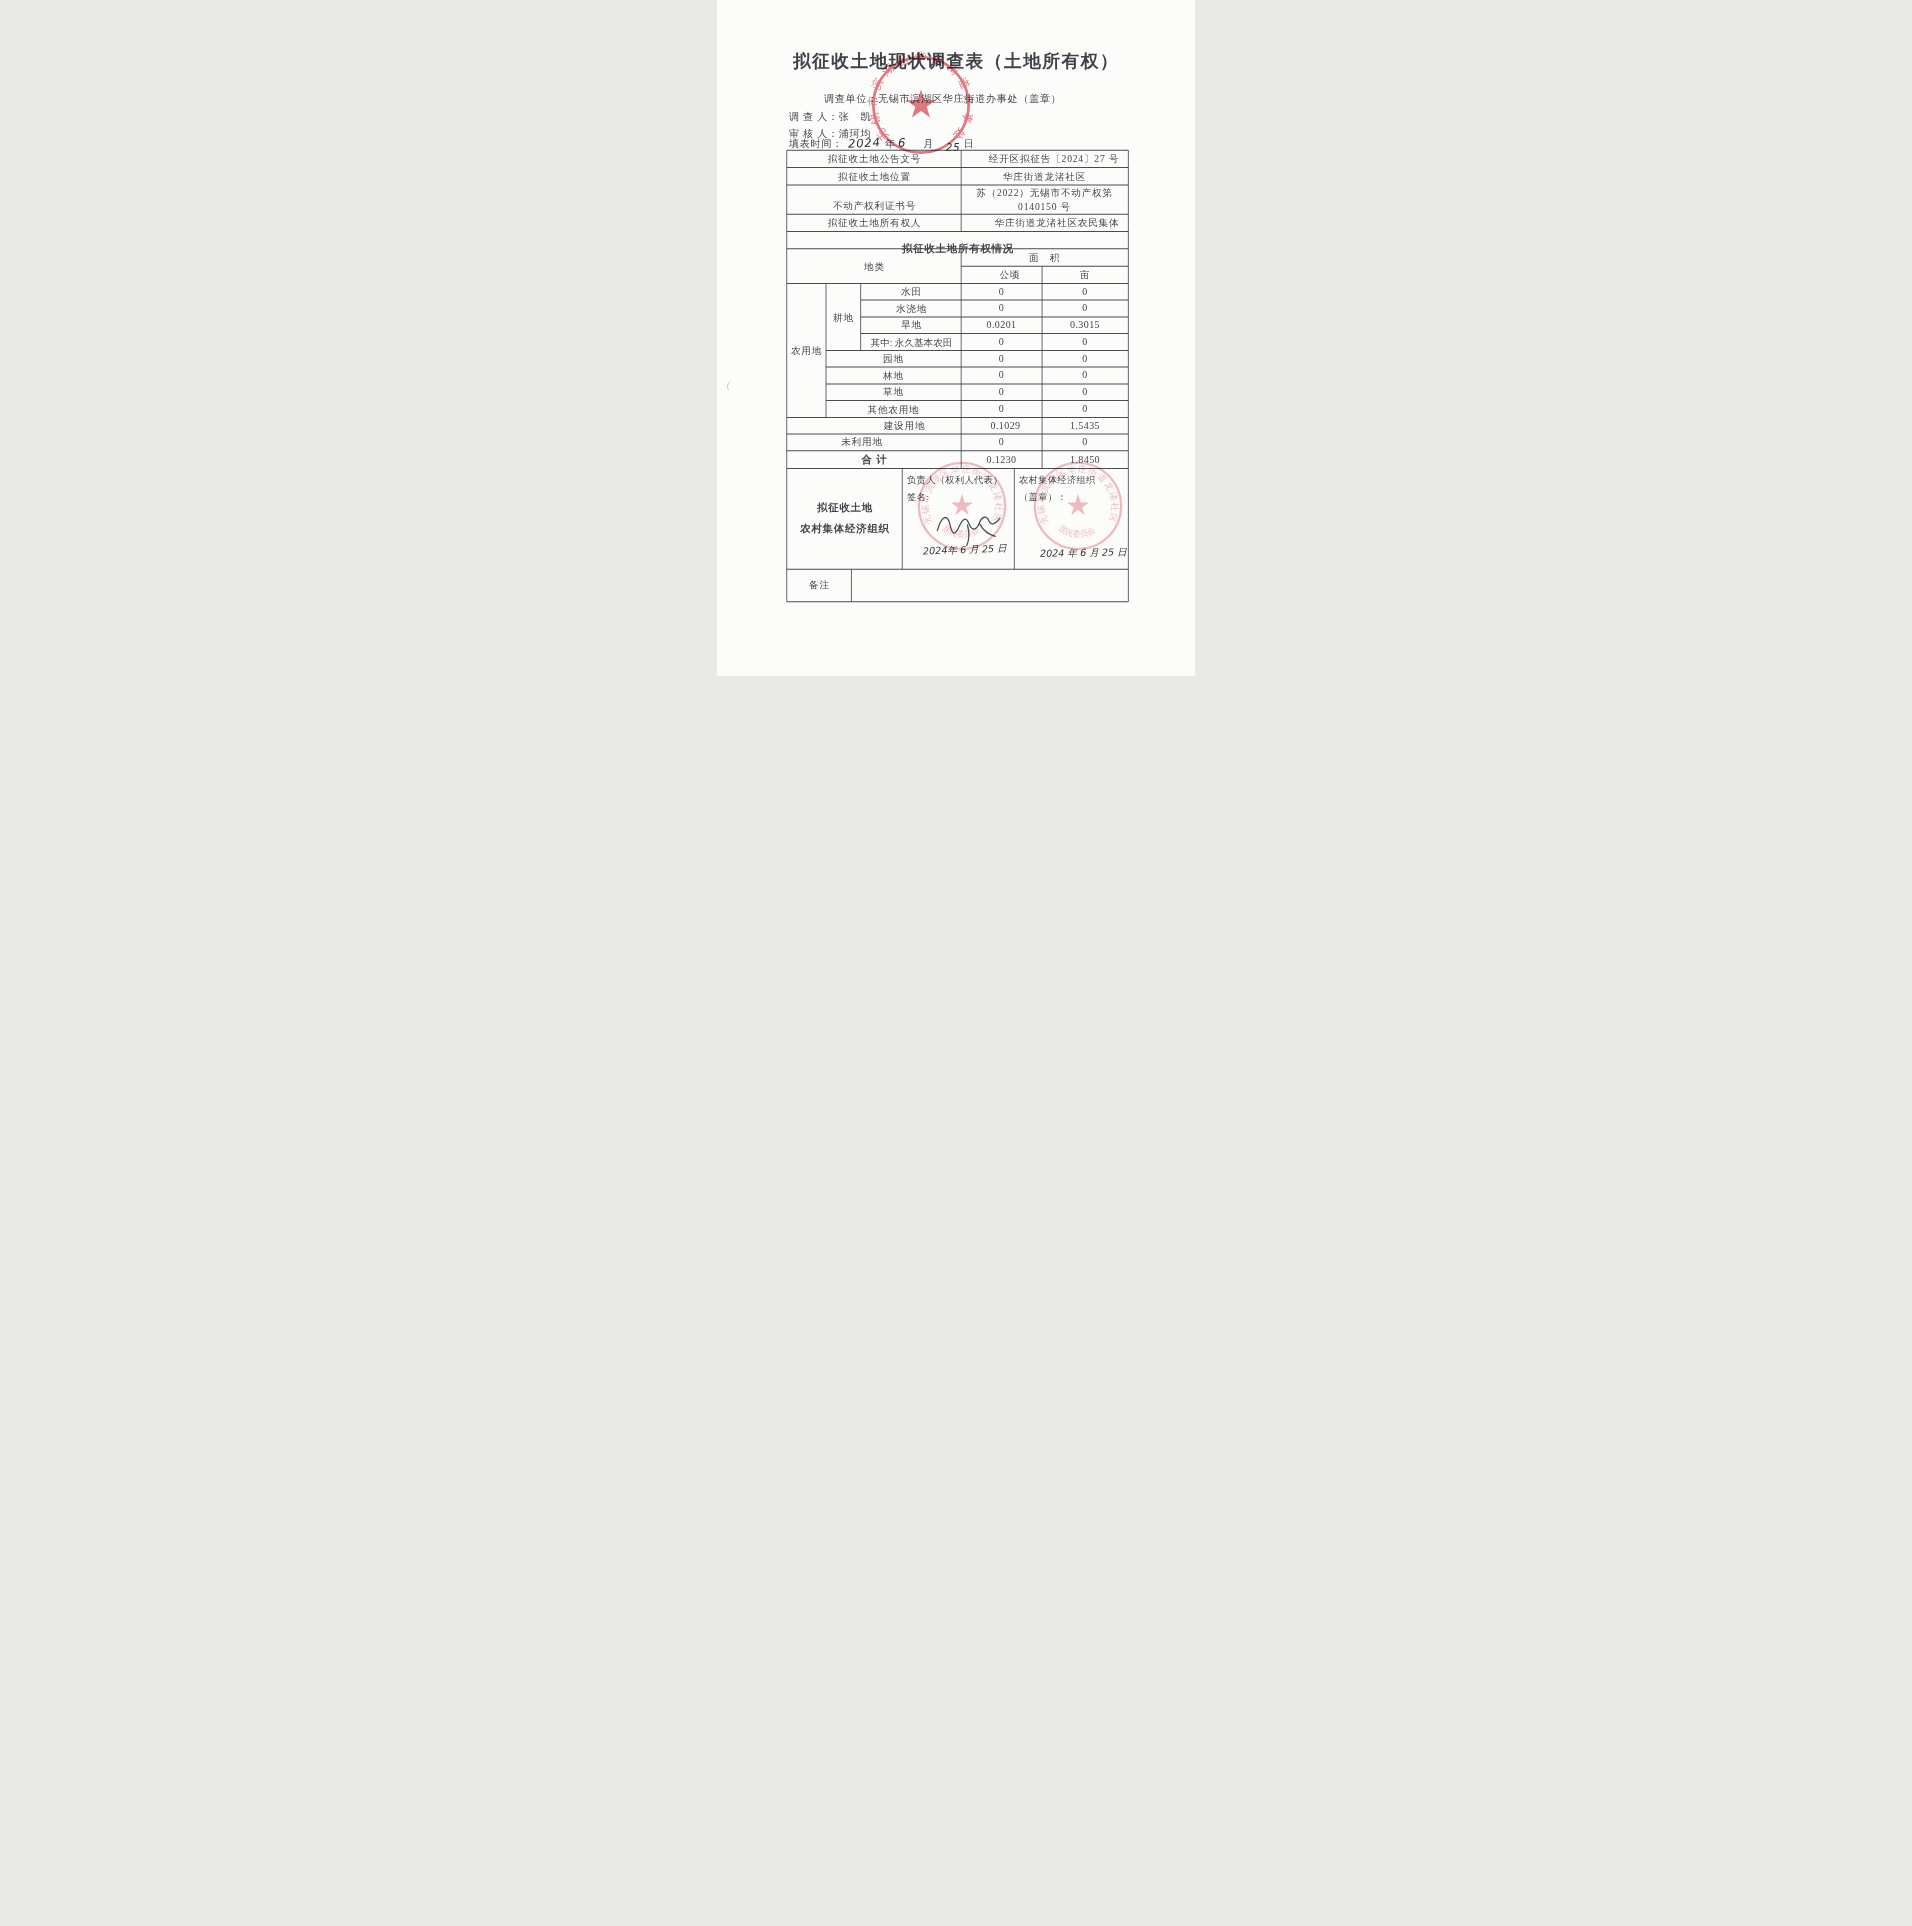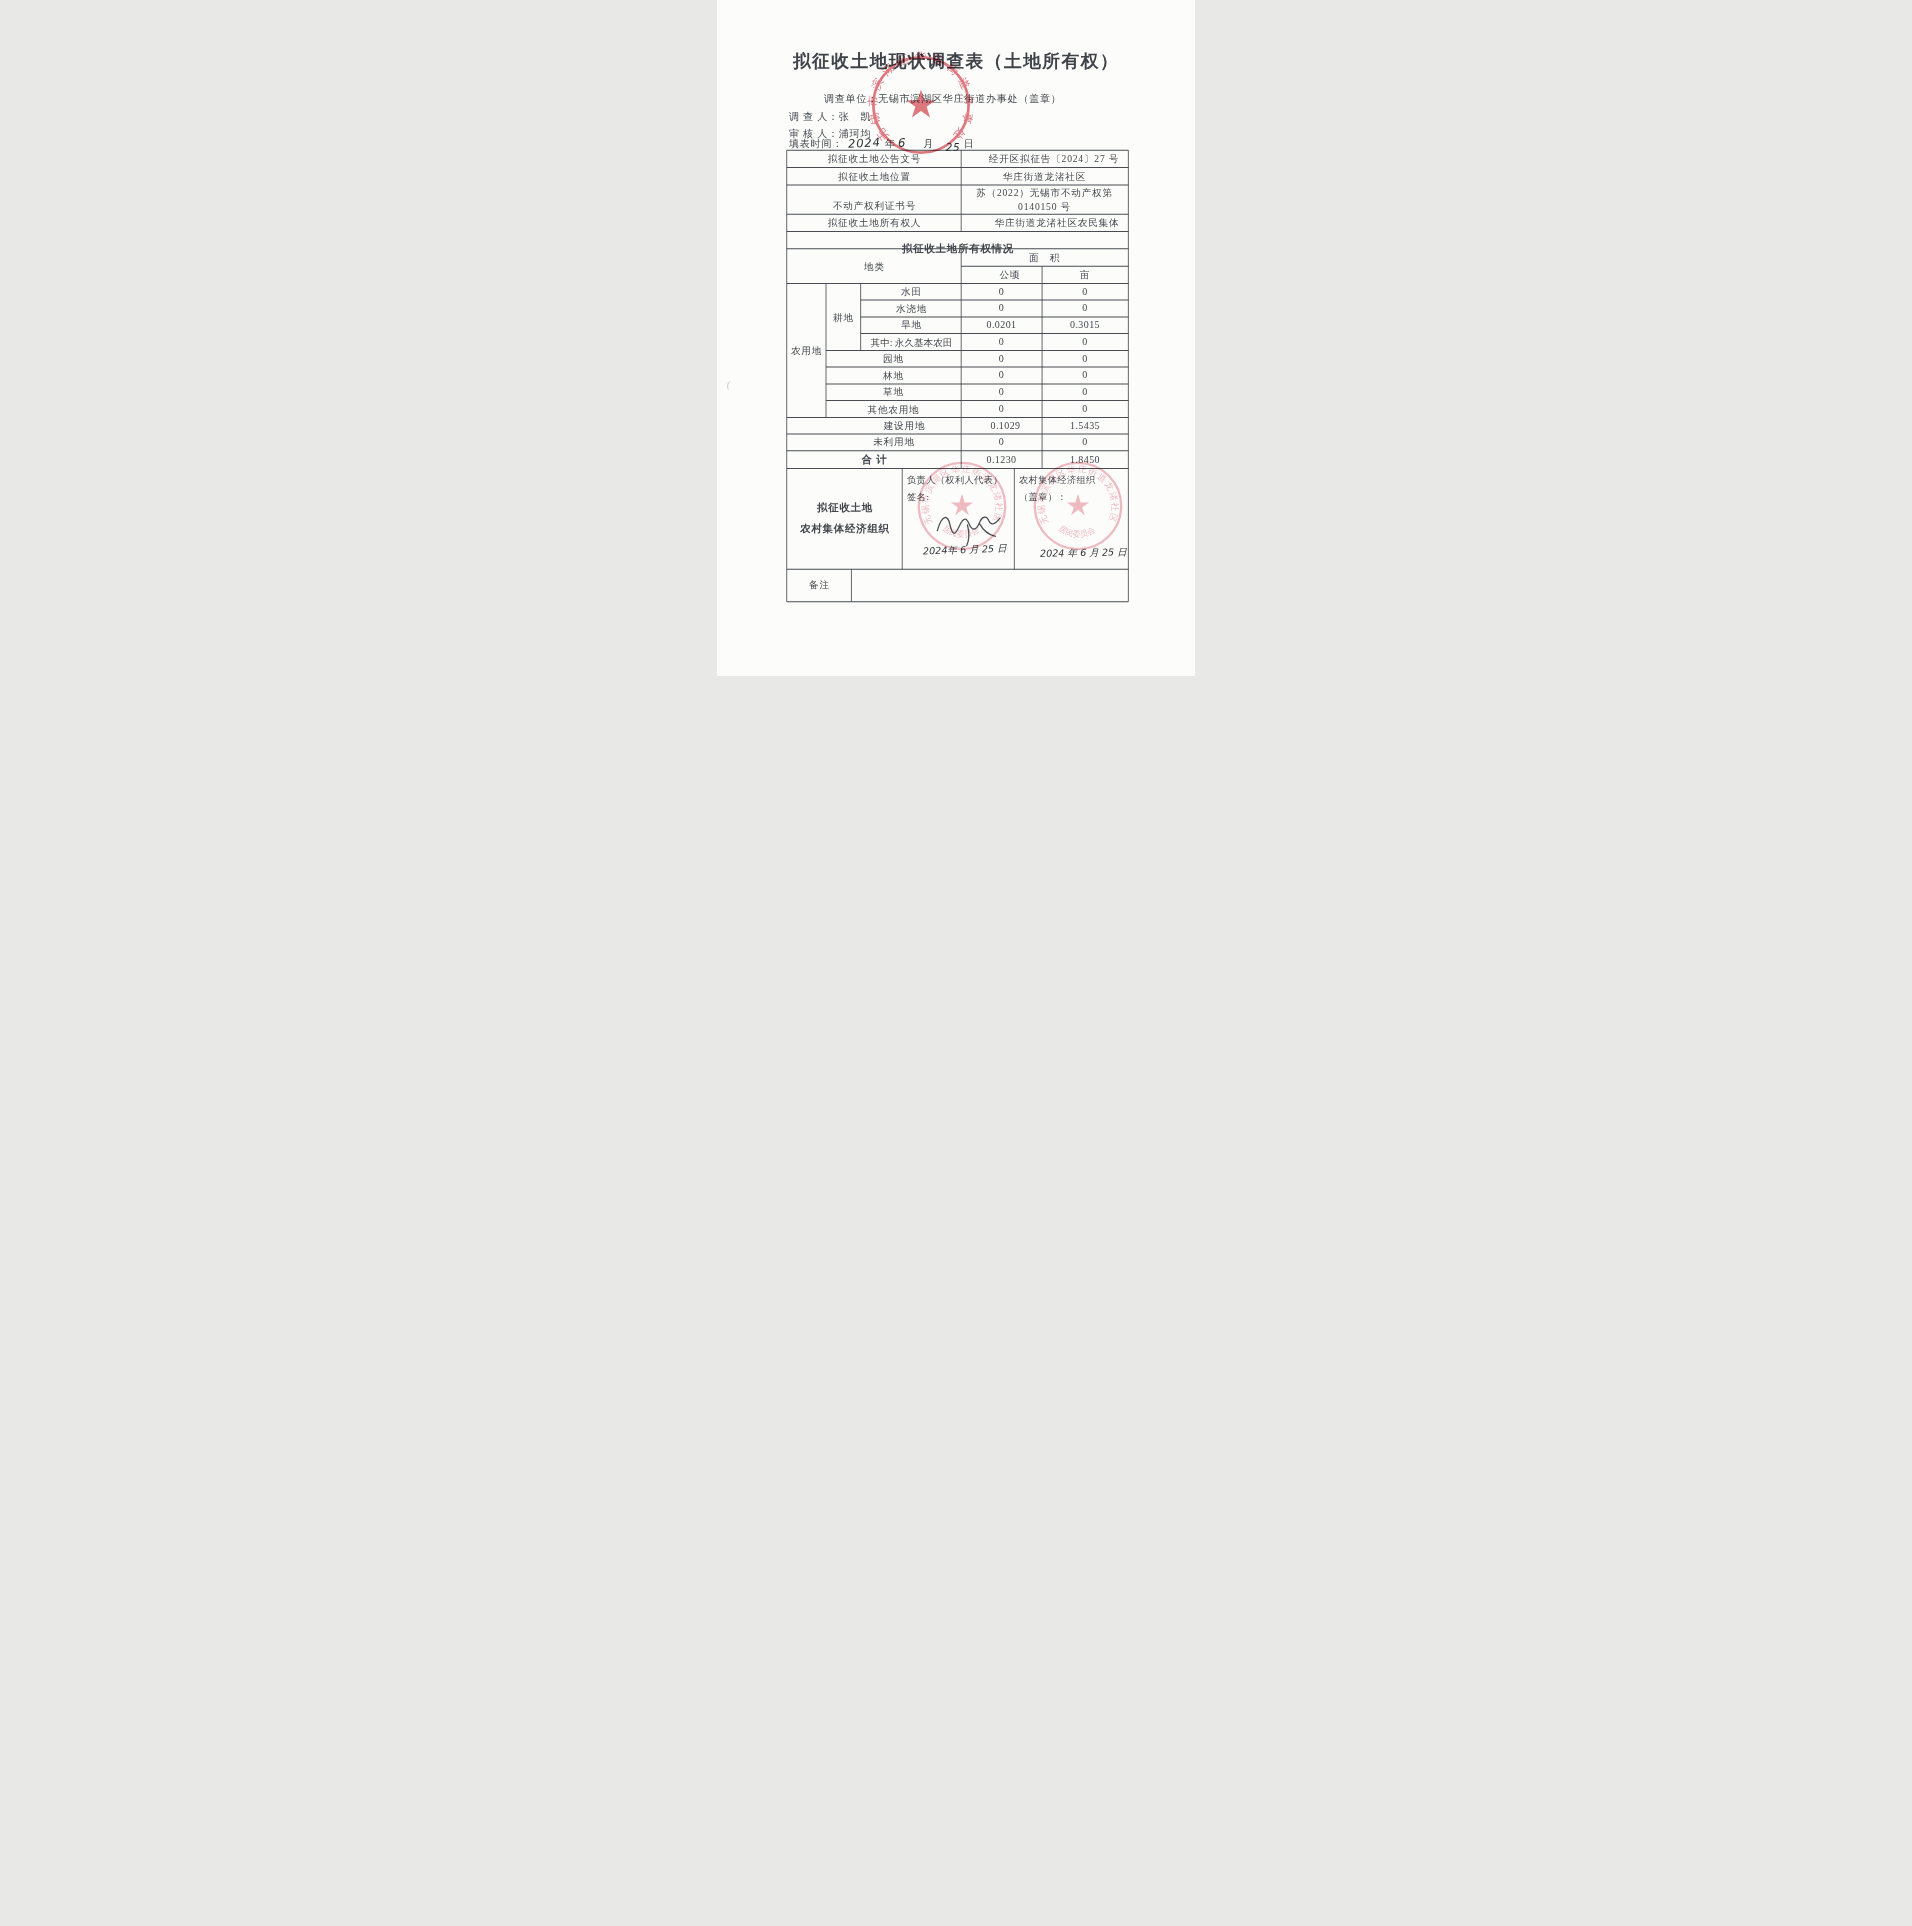--- a/index.html
+++ b/index.html
@@ -111,21 +111,21 @@
   <div class="cell num" style="left:325px;top:334px;width:86px;height:17px;">0</div>
   <div class="cell num" style="left:325px;top:351px;width:86px;height:16.6px;">0</div>
   <div class="cell num" style="left:325px;top:367px;width:86px;height:17px;">0</div>
   <div class="cell num" style="left:325px;top:384px;width:86px;height:16.6px;">0</div>
   <div class="cell num" style="left:325px;top:401px;width:86px;height:17px;">0</div>
 
   <div class="cell" style="left:70px;top:418px;width:175px;height:16.6px;padding-left:30px;">建设用地</div>
   <div class="cell num" style="left:244px;top:418px;width:89px;height:16.6px;">0.1029</div>
   <div class="cell num" style="left:325px;top:418px;width:86px;height:16.6px;">1.5435</div>
 
-  <div class="cell" style="left:70px;top:434px;width:150px;height:16.6px;padding-left:32px;">未利用地</div>
+  <div class="cell" style="left:70px;top:434px;width:150px;height:16.6px;">未利用地</div>
   <div class="cell num" style="left:244px;top:434px;width:81px;height:16.6px;">0</div>
   <div class="cell num" style="left:325px;top:434px;width:86px;height:16.6px;">0</div>
 
   <div class="cell bold" style="left:70px;top:451px;width:175px;height:17.7px;font-size:10.4px;">合  计</div>
   <div class="cell num" style="left:244px;top:451px;width:81px;height:17.7px;">0.1230</div>
   <div class="cell num" style="left:325px;top:451px;width:86px;height:17.7px;">1.8450</div>
 
   <div class="cell bold pre" style="left:70px;top:468px;width:116px;height:101px;font-size:10.4px;line-height:2.0;">拟征收土地
 农村集体经济组织</div>
   <div class="cell left pre" style="left:190px;top:472px;width:106px;height:35px;align-items:flex-start;font-size:9.2px;line-height:1.8;letter-spacing:0.4px;">负责人（权利人代表）

